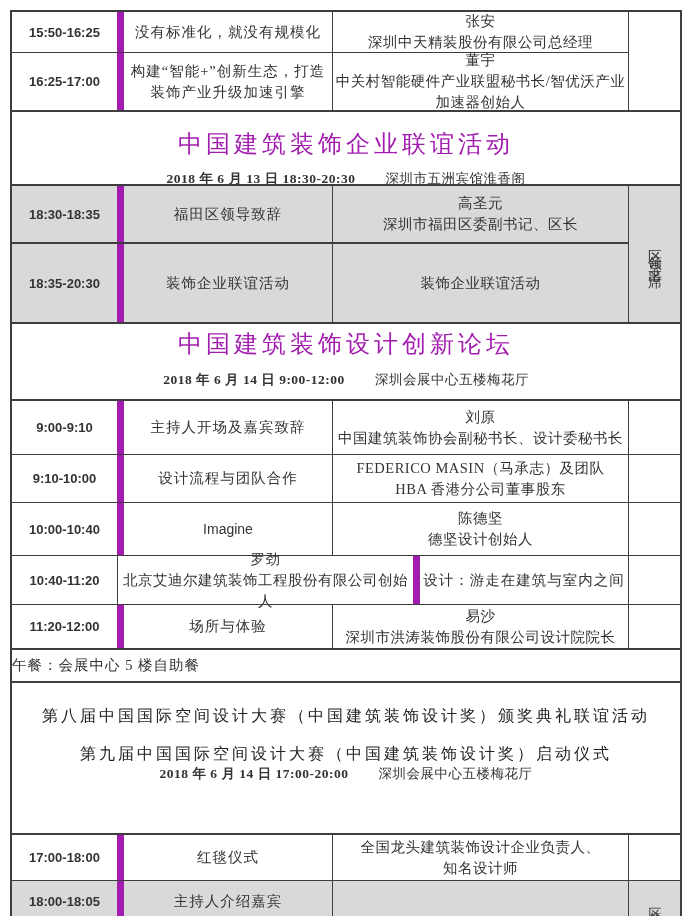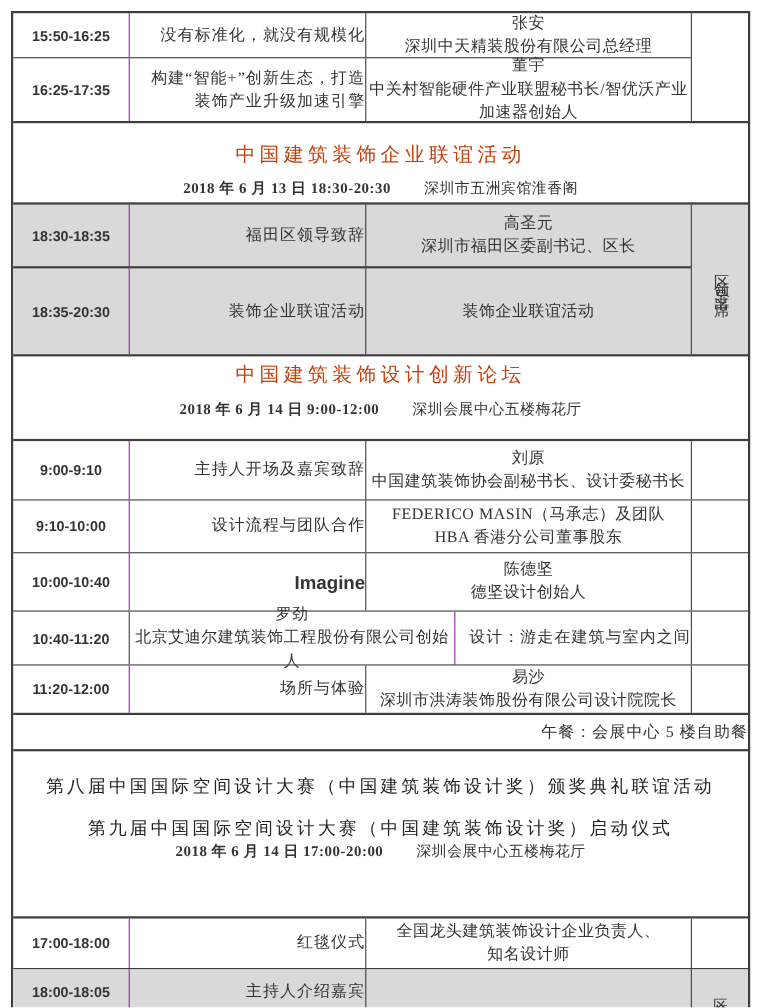--- a/index.html
+++ b/index.html
@@ -22,37 +22,37 @@
   .band-left { display:flex; flex-direction:column; flex:1; }
   .row { display:flex; }
   .bt  { border-top:1px solid #3e3e3e; }
   .bt2 { border-top:2px solid #3e3e3e; }
   .cell {
     display:flex; flex-direction:column;
     justify-content:center; align-items:center;
     text-align:center;
   }
   .c-time    { width:105px; font-family:"Liberation Sans","DejaVu Sans",sans-serif; font-weight:700; font-size:13px; color:#333; }
-  .c-topic   { width:215px; border-left:1px solid #a21caf; font-size:14.5px; line-height:21px; letter-spacing:1px;align-items:flex-end; }
+  .c-topic   { width:215px; border-left:7px solid #a21caf; font-size:14.5px; line-height:21px; letter-spacing:1px; }
   .c-speaker { flex:1; border-left:1px solid #3e3e3e; font-size:14.5px; line-height:21px; letter-spacing:0.5px; }
   .c-side    { width:52px; border-left:1px solid #3e3e3e; }
   .gray { background:#d9d9d9; }
   .vtext {
     writing-mode:vertical-rl; text-orientation:upright;
     font-size:14px; letter-spacing:6px; color:#333;
   }
   .header-band { text-align:center; }
-  .h-title { font-size:18px; letter-spacing:4px; color:#c2410c; }
+  .h-title { font-size:24px; letter-spacing:4px; color:#a21caf; }
   .h-sub   { font-size:13.5px; letter-spacing:0.5px; color:#333; }
   .date-part { font-weight:600; }
   .venue-part { margin-left:30px; }
-  .topic-en { font-family:"Liberation Sans","DejaVu Sans",sans-serif; font-weight:700; font-size:17px; letter-spacing:0; }
+  .topic-en { font-family:"Liberation Sans","DejaVu Sans",sans-serif; font-weight:400; font-size:14px; letter-spacing:0; }
   .ceremony-line { font-size:16px; letter-spacing:3px; color:#222; line-height:22px; }
   .lunch-row {
-    display:flex; justify-content:flex-end; align-items:center;
+    display:flex; justify-content:flex-start; align-items:center;
     font-size:14.5px; letter-spacing:1px;
   }
 </style>
 </head>
 <body>
 
 <div class="page">
   <div class="table">
 
     <div class="band">
@@ -61,21 +61,21 @@
           <div class="cell c-time">15:50-16:25</div>
           <div class="cell c-topic">
             <div>没有标准化，就没有规模化</div>
           </div>
           <div class="cell c-speaker">
             <div>张安</div>
             <div>深圳中天精装股份有限公司总经理</div>
           </div>
         </div>
         <div class="row bt" style="height:58px">
-          <div class="cell c-time">16:25-17:35</div>
+          <div class="cell c-time">16:25-17:00</div>
           <div class="cell c-topic">
             <div>构建“智能+”创新生态，打造</div>
             <div>装饰产业升级加速引擎</div>
           </div>
           <div class="cell c-speaker">
             <div>董宇</div>
             <div>中关村智能硬件产业联盟秘书长/智优沃产业</div>
             <div>加速器创始人</div>
           </div>
         </div>

